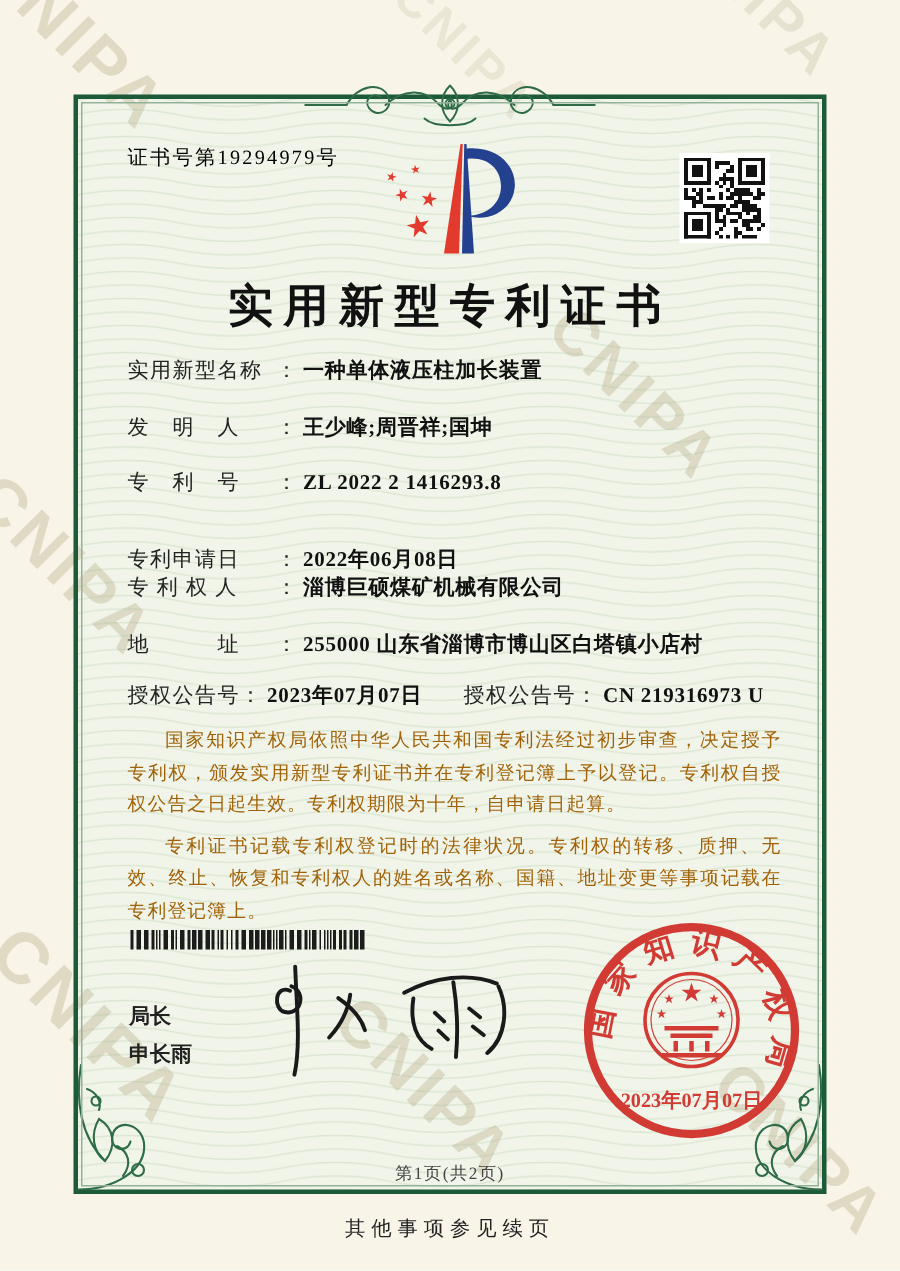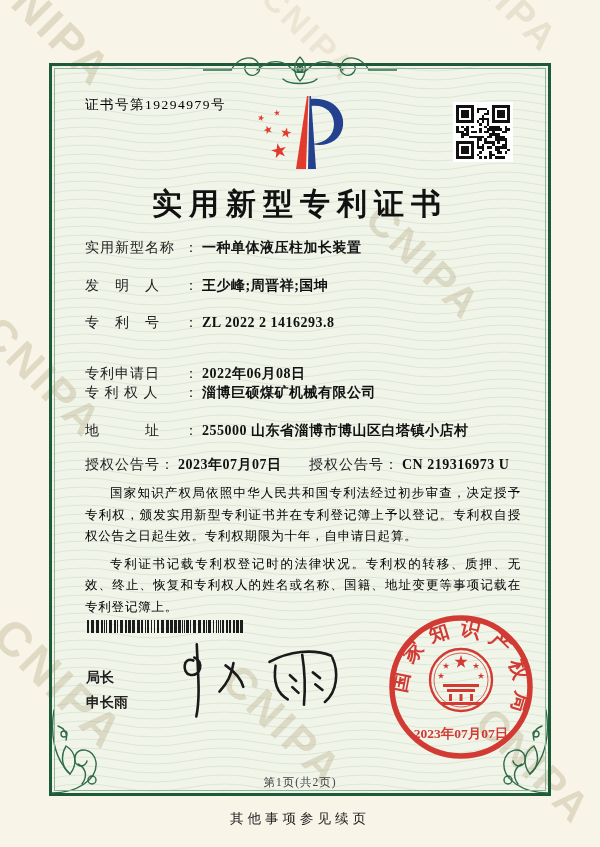--- a/index.html
+++ b/index.html
@@ -27,21 +27,21 @@
          font-weight:bold;letter-spacing:7px;color:#111;}
 
   .row{position:absolute;left:33px;font-size:14px;color:#222;white-space:nowrap;line-height:20px;}
   .lbl{display:inline-block;width:99px;letter-spacing:1px;vertical-align:top;}
   .row7 .lbl{width:auto;}
   .colon{margin-right:4px;}
   .val{font-weight:bold;color:#111;letter-spacing:0.5px;}
   .pair2{position:absolute;left:224px;top:0;white-space:nowrap;}
 
   .paras{position:absolute;left:33px;top:417px;width:436px;}
-  .paras p{margin:0 0 6px 0;font-size:12.5px;line-height:1.72;color:#000000;
+  .paras p{margin:0 0 6px 0;font-size:12.5px;line-height:1.72;color:#a16207;
            text-indent:2em;letter-spacing:0.8px;text-align:justify;}
 
   .barcode{position:absolute;left:35px;top:554px;width:158px;height:13px;display:flex;align-items:stretch;}
   .barcode i{display:block;background:#1c1c1c;}
 
   .sig-title{position:absolute;left:34px;top:603px;font-size:14px;font-weight:bold;color:#222;
              font-family:"Liberation Sans",sans-serif;}
   .sig-name{position:absolute;left:34px;top:628px;font-size:14px;font-weight:bold;color:#222;
             font-family:"Liberation Sans",sans-serif;}
   .sig-hand{position:absolute;left:122px;top:572px;width:185px;height:80px;transform:rotate(-2deg);}

